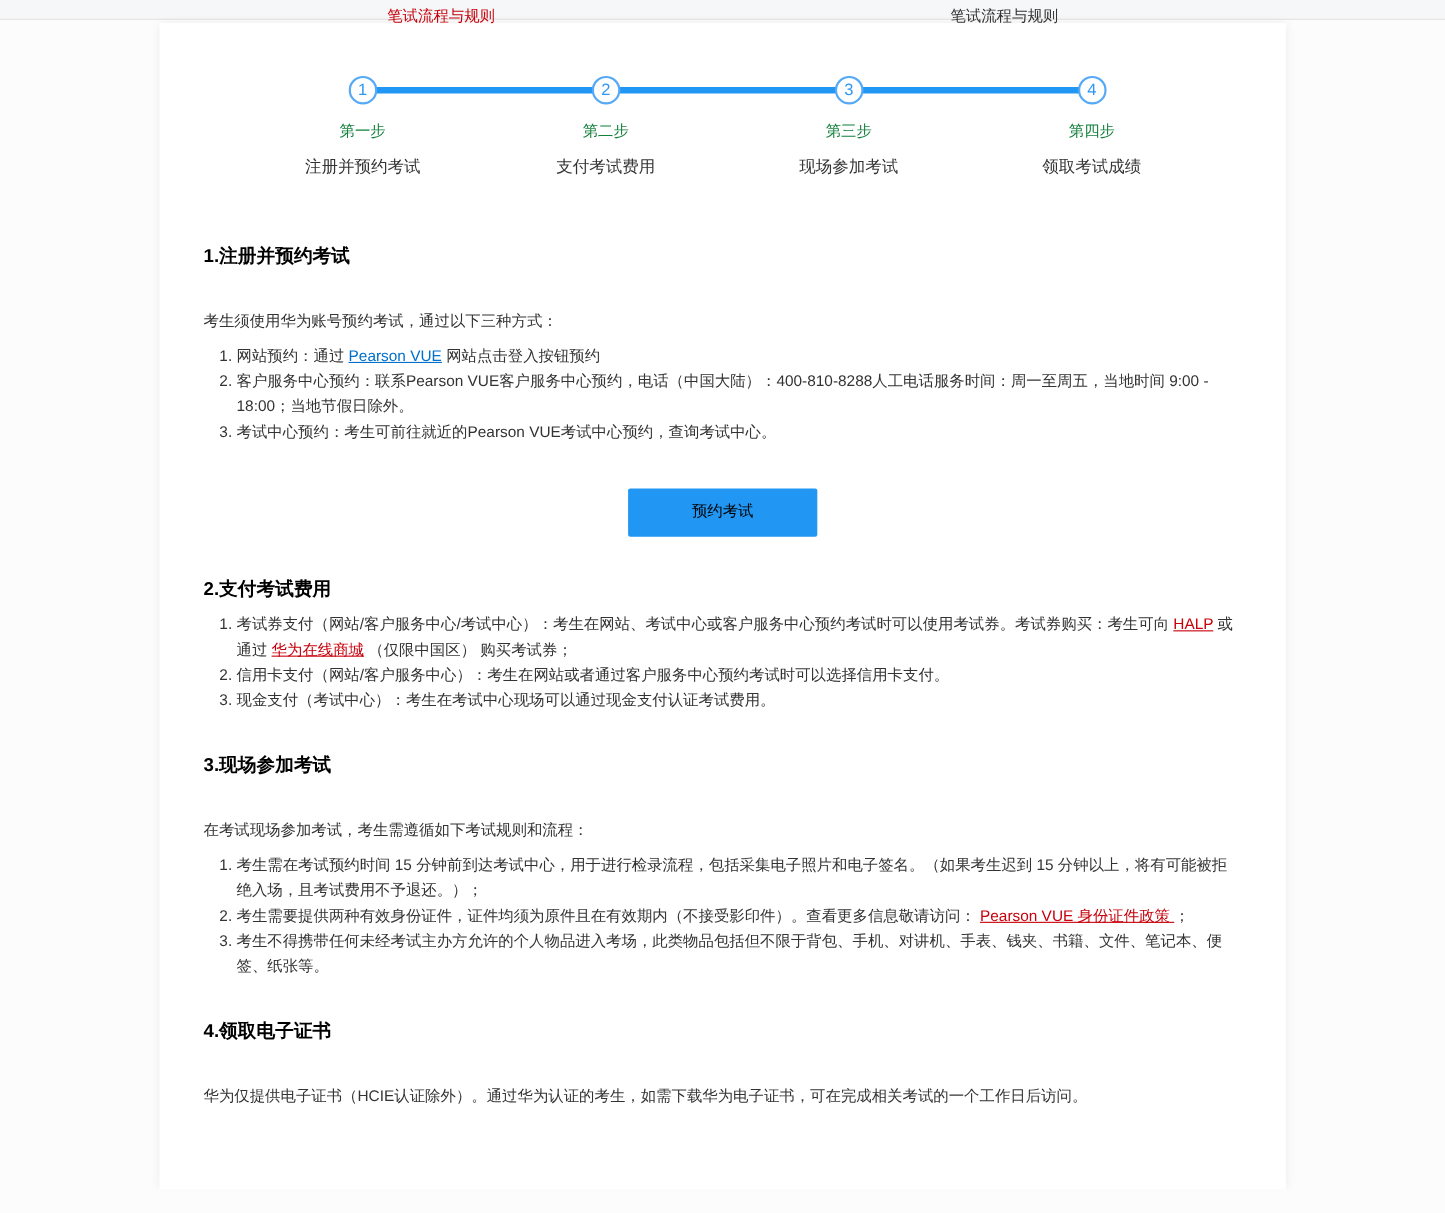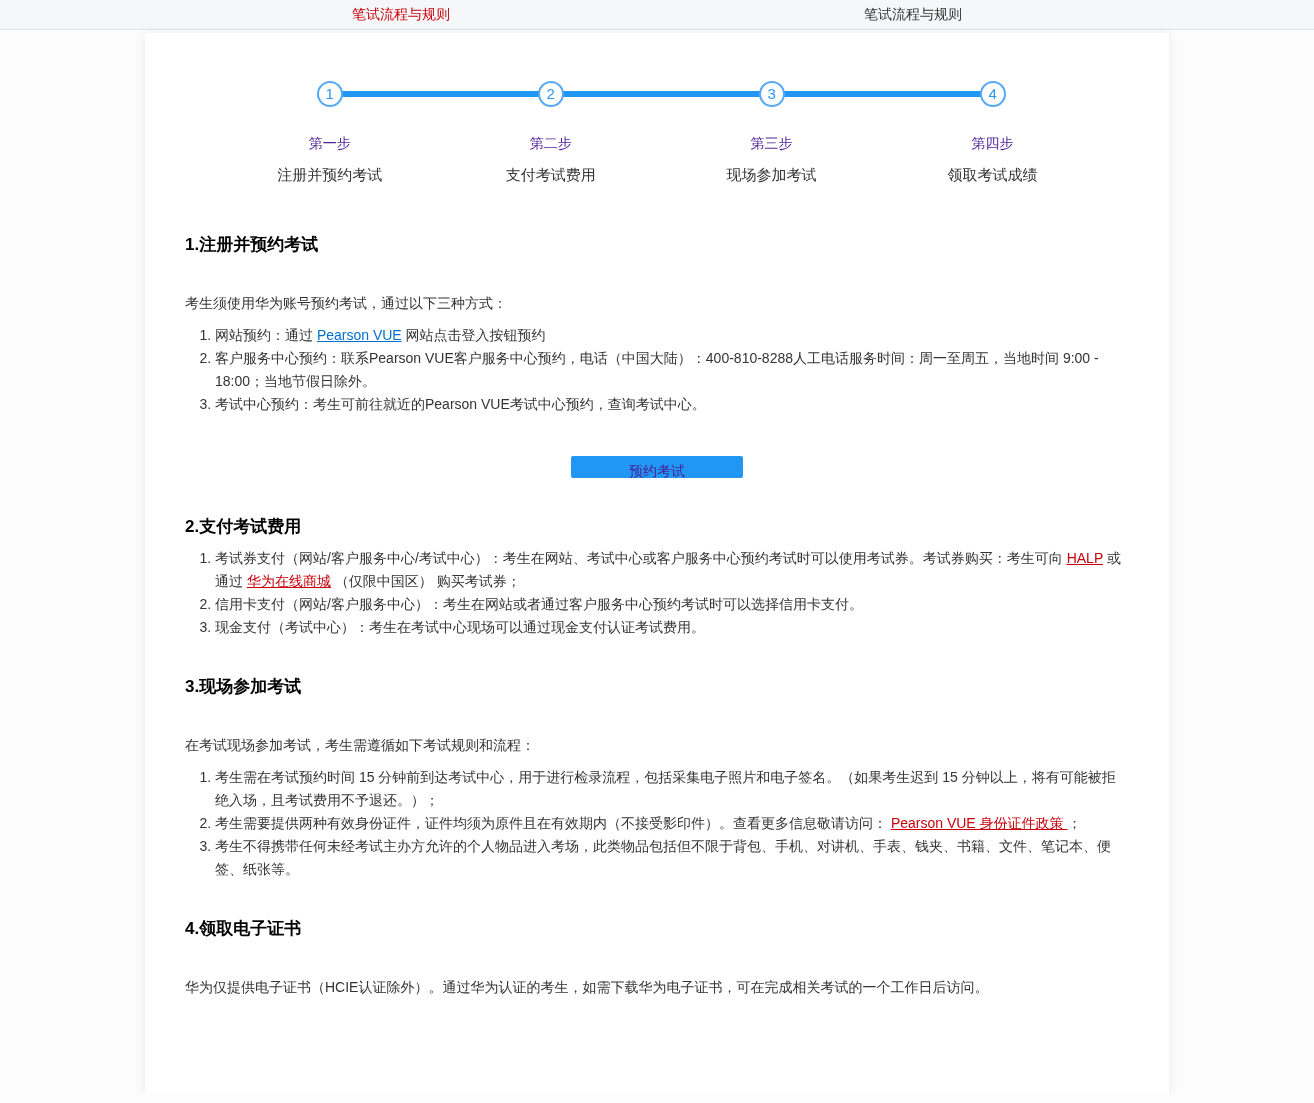--- a/index.html
+++ b/index.html
@@ -12,21 +12,21 @@
   }
   :root {
     --accent: #2196f3;
     --red: #c7000b;
     --bluelink: #0070cc;
   }
 
   
   .tabbar {
     width: 100%;
-    height: 30px;
+    height: 18px;
     background: #f6f7f8;
     border-bottom: 1px solid #e3e3e3;
   }
   .tabbar-inner {
     width: 1024px;
     margin: 0 auto;
     height: 100%;
     display: flex;
   }
   .tab {
@@ -82,22 +82,22 @@
     border: 2px solid #55a9f6;
     border-radius: 50%;
     background: #fff;
     color: #2e97f3;
     font-size: 15px;
     line-height: 22px;
     position: relative;
     z-index: 1;
   }
   .step-label {
-    margin-top: 28px;
-    color: #4c1d95;
+    margin-top: 16px;
+    color: #15803d;
     font-size: 14px;
     font-family: Liberation Serif, serif;
   }
   .step-desc {
     margin-top: 13px;
     color: #333;
     font-size: 15px;
   }
 
   
@@ -132,24 +132,24 @@
     color: var(--bluelink);
     text-decoration: underline;
     cursor: pointer;
   }
   .btn-row {
     margin-top: 40px;
     text-align: center;
   }
   .primary-btn {
     display: inline-block;
-    height: 22px;
+    height: 44px;
     padding: 0 58px;
     background: var(--accent);
-    color: #4c1d95;
+    color: #000000;
     font-size: 14px;
     font-family: Liberation Mono, monospace;
     border: none;
     border-radius: 2px;
     cursor: pointer;
     line-height: 32px;
   }
 </style>
 </head>
 <body>

